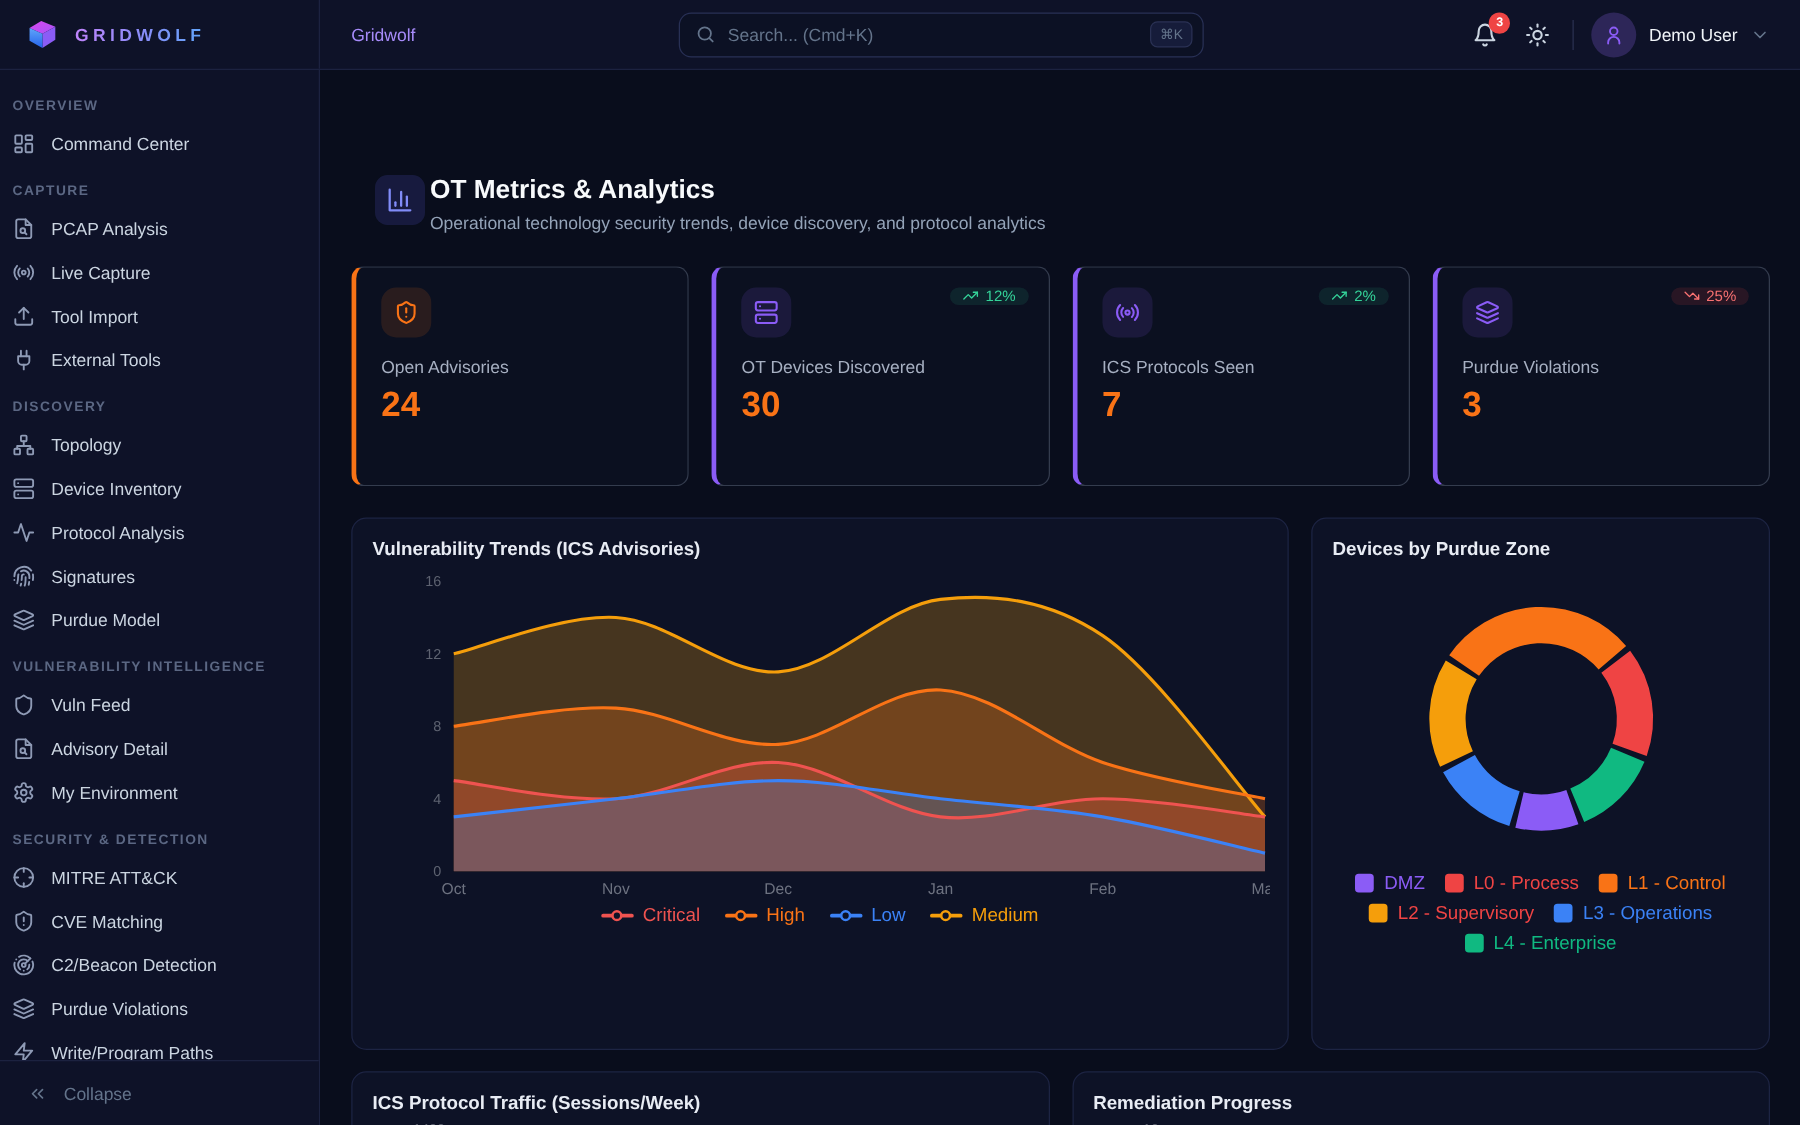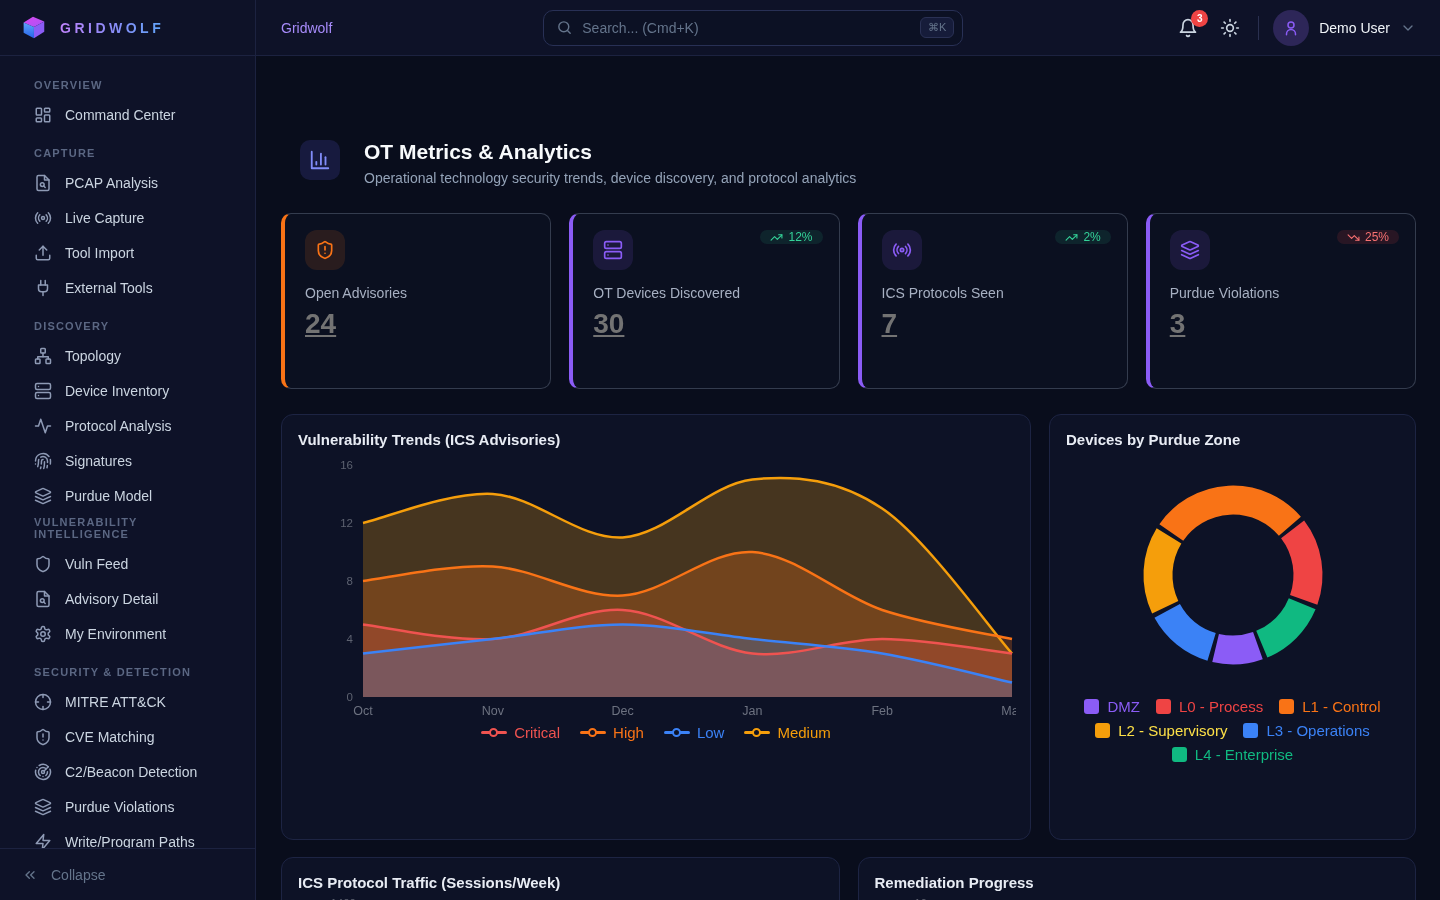--- a/index.html
+++ b/index.html
@@ -34,47 +34,47 @@
   .vdiv { width:1px; height:24px; background:#2a3050; }
   .user-chip { display:flex; align-items:center; gap:10px; cursor:pointer; }
   .avatar { width:36px; height:36px; border-radius:50%; background:#2d2658;
     color:#8b5cf6; display:flex; align-items:center; justify-content:center; }
   .uname { font-size:14px; color:#f1f5f9; }
   .chev { color:#64748b; display:flex; }
 
   
   .sidebar { position:fixed; top:56px; left:0; bottom:0; width:256px; background:#0e1228;
     border-right:1px solid #1c2240; z-index:10; }
-  .nav { height:calc(100% - 52px); overflow:hidden; padding:8px 24px; }
+  .nav { height:calc(100% - 52px); overflow:hidden; padding:8px 0; }
   .nav-label { height:26px; display:flex; align-items:flex-end; padding:0 10px 6px;
     font-size:11px; font-weight:bold; letter-spacing:1.2px; color:#5b6783; margin-top:7px; }
   .nav-item { height:35px; display:flex; align-items:center; gap:13px; padding:0 10px;
     border-radius:8px; cursor:pointer; color:#cbd5e1; font-size:14px; }
   .nav-item .nico { color:#8e9ab5; display:flex; flex:none; }
   .side-foot { position:absolute; left:0; right:0; bottom:0; height:52px;
     border-top:1px solid #1c2240; display:flex; align-items:center; gap:13px;
     padding:0 22px; color:#64748b; font-size:14px; cursor:pointer; background:#0e1228;text-align:center; }
 
   
   .main { position:fixed; left:256px; top:56px; right:0; bottom:0; overflow:hidden;
     padding:84px 24px 0 25px; }
-  .page-head { display:flex; align-items:flex-start; gap:24px;padding-left:19px; }
+  .page-head { display:flex; align-items:flex-start; gap:4px;padding-left:19px; }
   .ph-icon { width:40px; height:40px; border-radius:10px; background:rgba(99,102,241,0.16);
     color:#818cf8; display:flex; align-items:center; justify-content:center; flex:none; }
   .ph-title { font-size:21px; font-weight:bold; color:#f8fafc; }
   .ph-sub { font-size:14px; color:#94a3b8; margin-top:6px; }
 
   .stats { display:grid; grid-template-columns:repeat(4,1fr); gap:18px; margin-top:27px; }
   .stat-card { position:relative; height:176px; background:#0b1020; border-radius:10px;
     border:1px solid rgba(148,163,184,0.30); border-left-width:4px; padding:16px 20px; }
   .st-icon { width:40px; height:40px; border-radius:12px; display:flex;
     align-items:center; justify-content:center; }
   .st-label { margin-top:15px; font-size:14px; color:#a7b0c2; }
-  .st-value { margin-top:7px; font-size:28px; font-weight:bold; color:#737373;text-decoration:underline; }
-  .st-badge { position:absolute; top:16px; right:16px; display:flex; align-items:flex-end;
+  .st-value { margin-top:7px; font-size:28px; font-weight:bold; color:#f97316; }
+  .st-badge { position:absolute; top:16px; right:16px; display:flex; align-items:flex-start;
     gap:5px; font-size:12px; border-radius:999px; padding:0 10px; }
   .st-badge.up { color:#34d399; background:rgba(52,211,153,0.10); }
   .st-badge.down { color:#f87171; background:rgba(239,68,68,0.13); }
 
   .charts-row { display:grid; grid-template-columns:750px 367px; gap:18px; margin-top:25px; }
   .chart-card { background:#0d1226; border:1px solid #1d2443; border-radius:12px;
     padding:16px; overflow:hidden; }
   .chart-card.h370 { height:426px; }
   .chart-card.h310 { height:310px; }
   .cc-title { font-size:15px; font-weight:bold; color:#e8ecf4; }
@@ -555,21 +555,21 @@
               <span>DMZ</span>
             </div>
             <div class="dl-item" style="color: rgb(239, 68, 68);">
               <span class="dl-swatch" style="background:#ef4444"></span>
               <span>L0 - Process</span>
             </div>
             <div class="dl-item" style="color: rgb(249, 115, 22);">
               <span class="dl-swatch" style="background:#f97316"></span>
               <span>L1 - Control</span>
             </div>
-            <div class="dl-item" style="color: #fde047;">
+            <div class="dl-item" style="color: #ef4444;">
               <span class="dl-swatch" style="background:#f59e0b"></span>
               <span>L2 - Supervisory</span>
             </div>
             <div class="dl-item" style="color: rgb(59, 130, 246);">
               <span class="dl-swatch" style="background:#3b82f6"></span>
               <span>L3 - Operations</span>
             </div>
             <div class="dl-item" style="color: rgb(16, 185, 129);">
               <span class="dl-swatch" style="background:#10b981"></span>
               <span>L4 - Enterprise</span>

